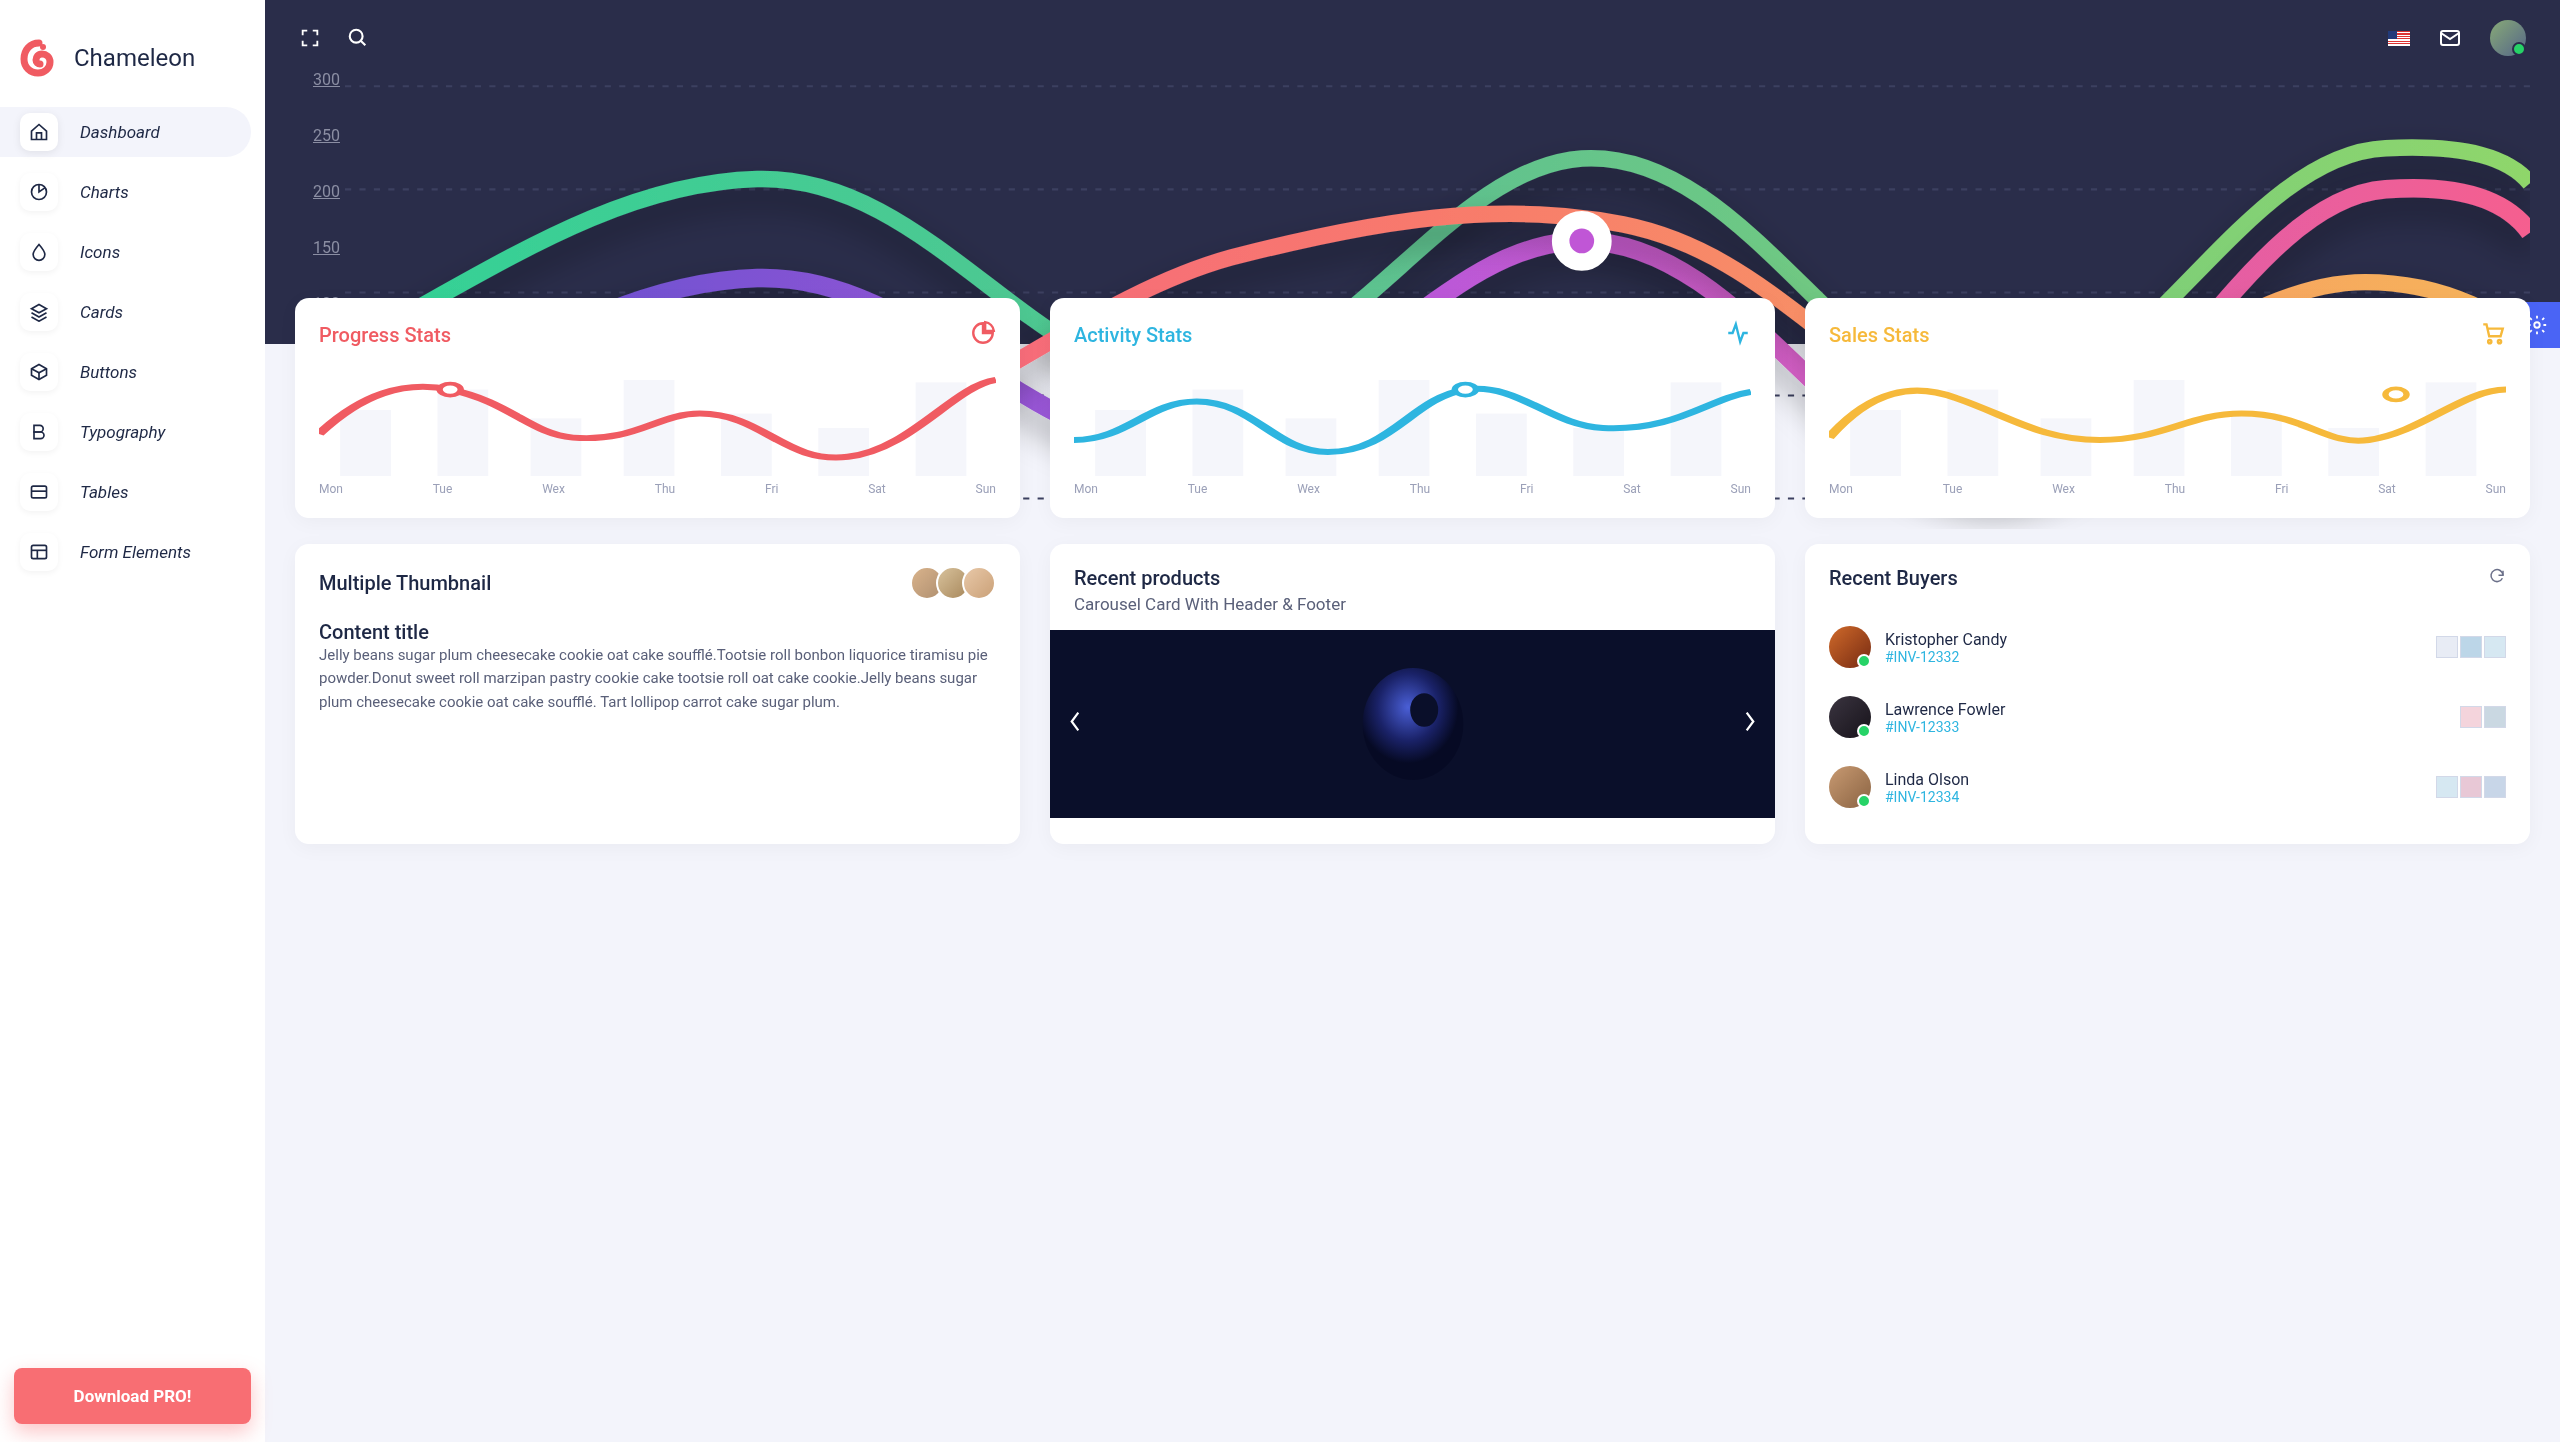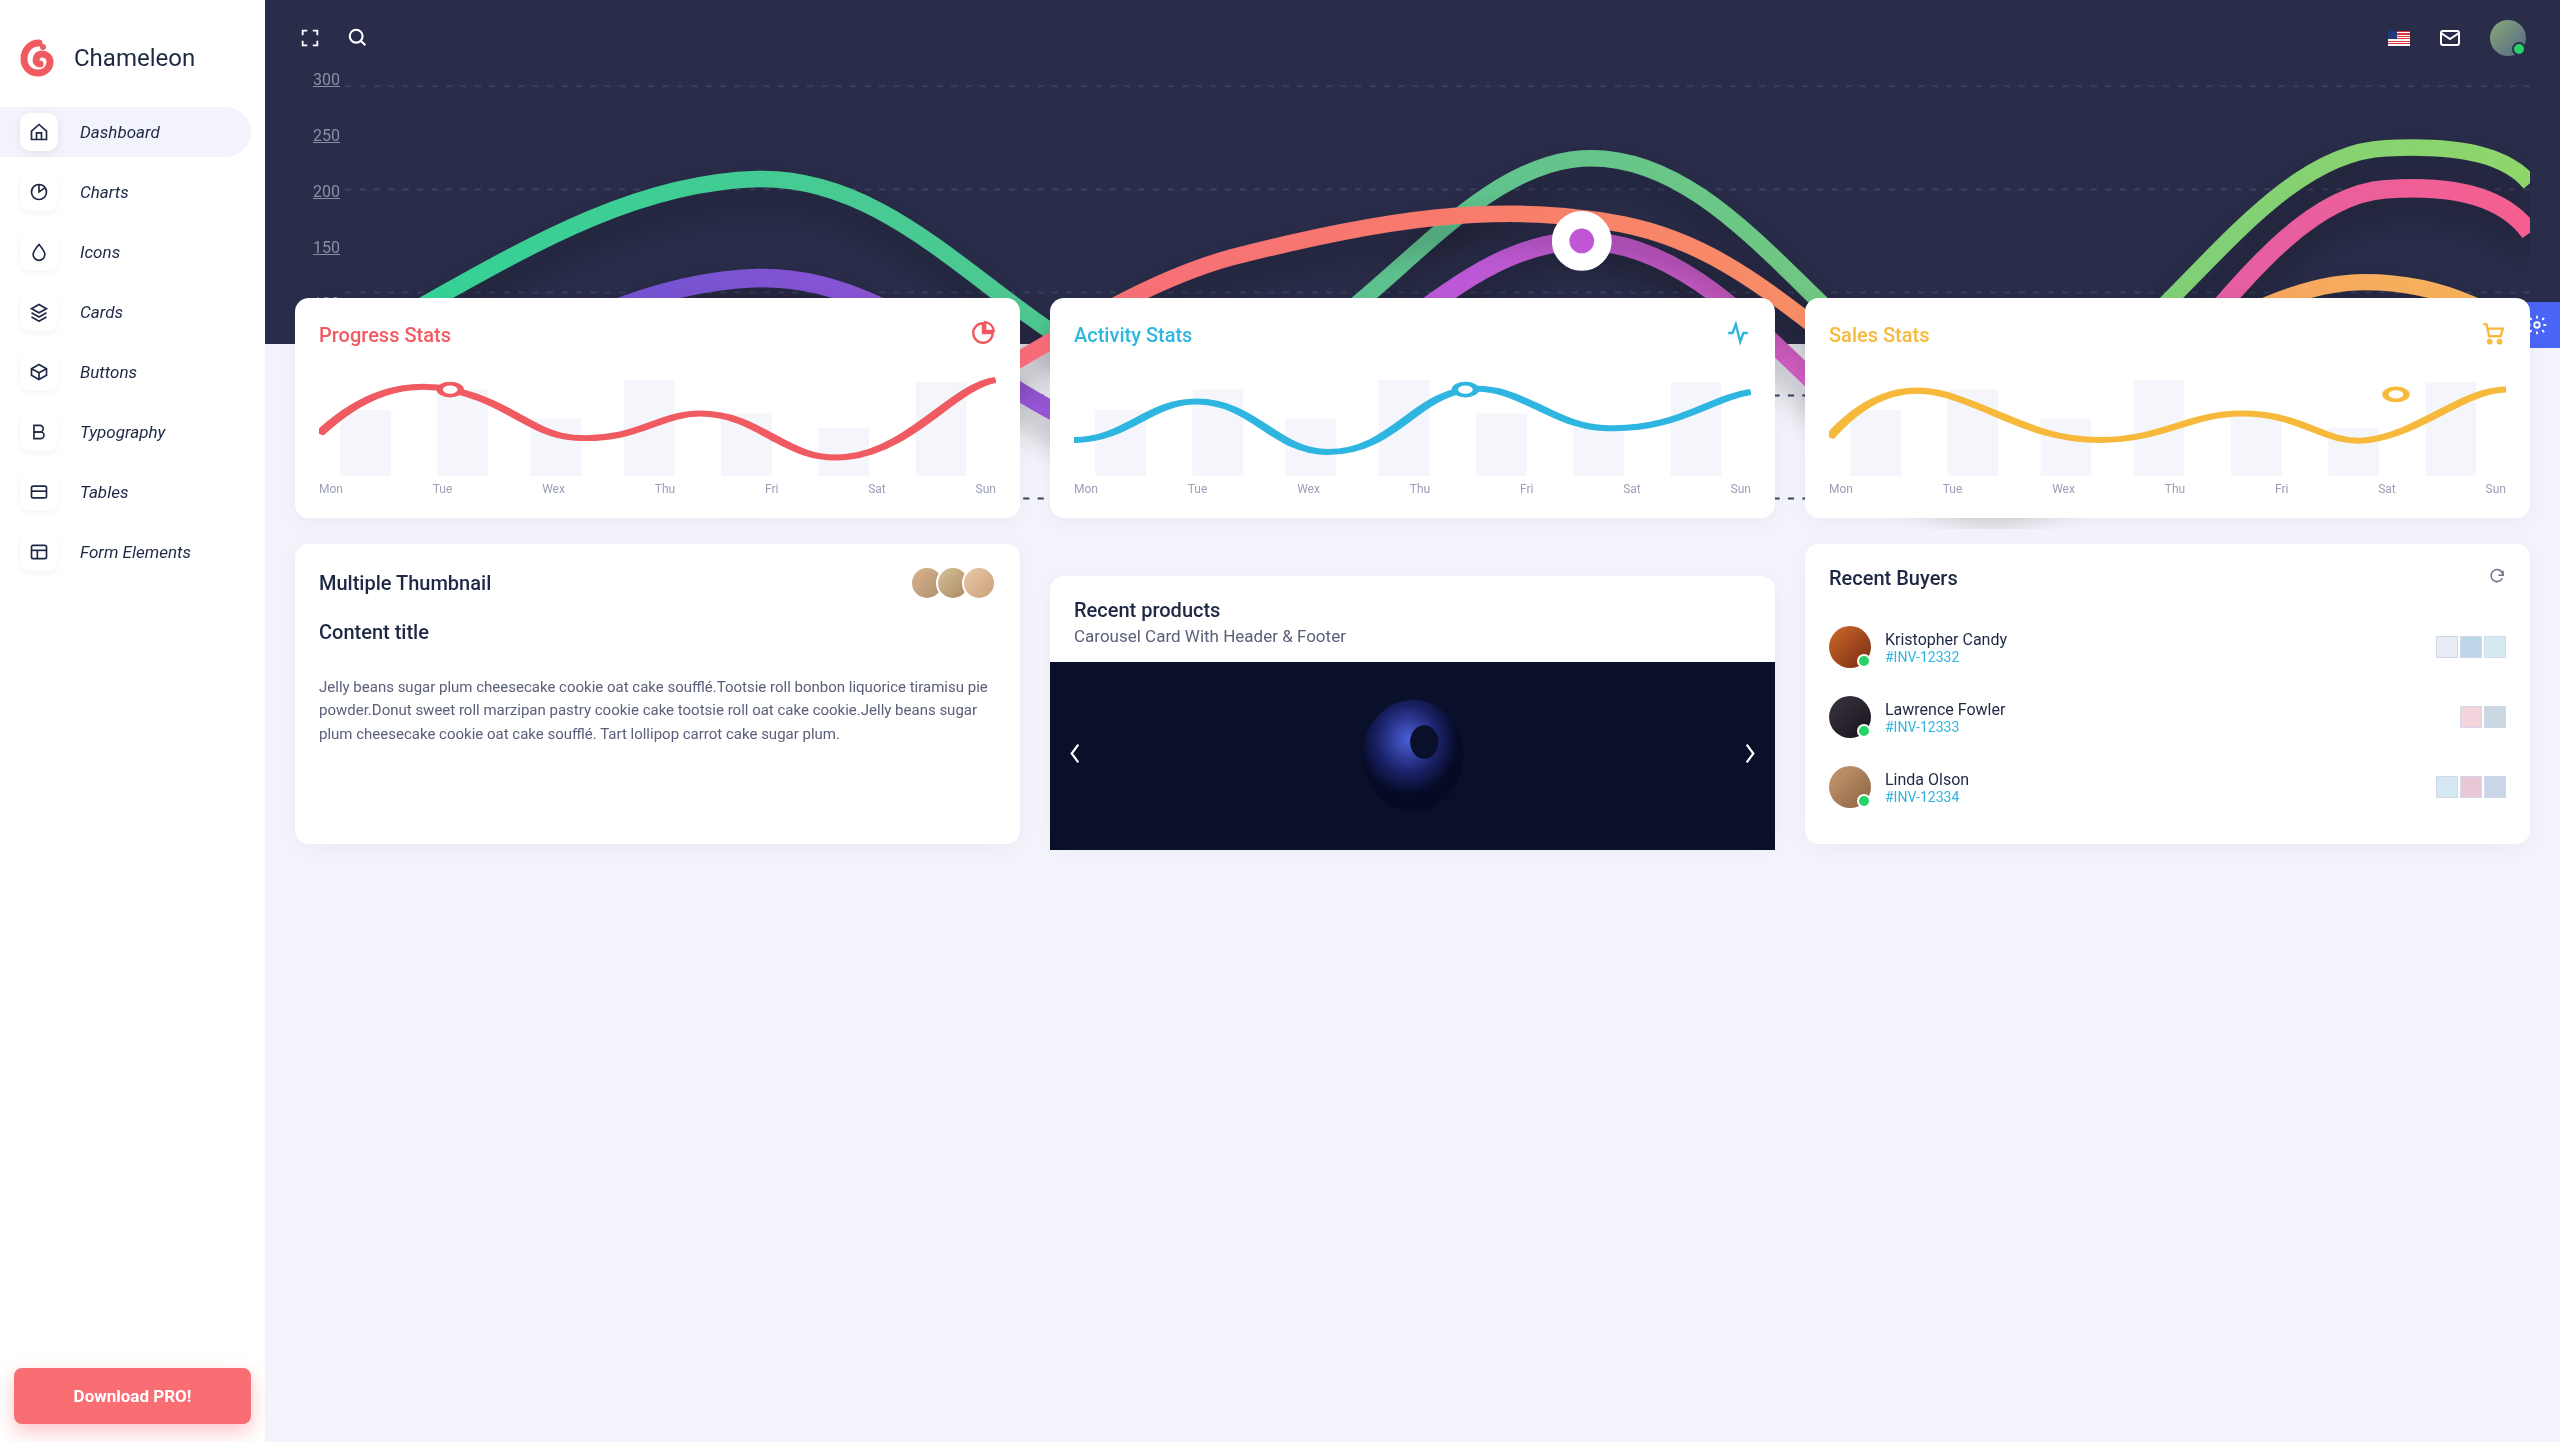--- a/index.html
+++ b/index.html
@@ -36,21 +36,21 @@
 .card-head { display: flex; align-items: center; justify-content: space-between; margin-bottom: 18px; }
 .card-title { font-size: 20px; font-weight: 500; }
 .card-title.red { color: #f05b62; }
 .card-title.blue { color: #2eb5e0; }
 .card-title.yellow { color: #f6b93b; }
 .mini-chart { height: 108px; position: relative; }
 .mini-chart svg { width: 100%; height: 100%; }
 .mini-chart-labels { display: flex; justify-content: space-between; color: #9ba0b8; font-size: 12px; margin-top: 6px; }
 .grid-row { display: grid; grid-template-columns: 1fr 1fr 1fr; gap: 30px; margin-top: 26px; }
 .multi-title { font-size: 20px; font-weight: 500; color: #1e2845; }
-.card h3 { font-size: 20px; font-weight: 500; color: #1e2845; margin-bottom: 32px; }
+.card h3 { font-size: 20px; font-weight: 500; color: #1e2845; margin-bottom: 0; }
 .content-text { color: #5a6079; line-height: 1.55; font-size: 15px; }
 .sub-title { color: #5a6079; font-size: 17px; margin-top: 4px; }
 .thumb-group { display: flex; }
 .thumb { width: 34px; height: 34px; border-radius: 50%; border: 2px solid #fff; margin-left: -8px; background: linear-gradient(135deg,#d9b38c,#b09070); }
 .thumb:first-child { margin-left: 0; }
 .head-row { display: flex; justify-content: space-between; align-items: center; margin-bottom: 20px; }
 .carousel { background: #0a0f2a; border-radius: 8px; height: 188px; position: relative; display:flex;align-items:center;justify-content:center; margin: 16px -24px -22px -24px; border-radius: 0; }
 .carousel-nav { position: absolute; top: 50%; transform: translateY(-50%); color: #fff; cursor: pointer; font-size: 20px; }
 .carousel-nav.left { left: 18px; }
 .carousel-nav.right { right: 18px; }
@@ -351,21 +351,21 @@
             <div class="thumb-group">
               <div class="thumb"></div>
               <div class="thumb" style="background:linear-gradient(135deg,#d8c29c,#a8885c);"></div>
               <div class="thumb" style="background:linear-gradient(135deg,#e8c8a8,#caa178);"></div>
             </div>
           </div>
           <h3>Content title</h3>
           <p class="content-text">Jelly beans sugar plum cheesecake cookie oat cake soufflé.Tootsie roll bonbon liquorice tiramisu pie powder.Donut sweet roll marzipan pastry cookie cake tootsie roll oat cake cookie.Jelly beans sugar plum cheesecake cookie oat cake soufflé. Tart lollipop carrot cake sugar plum.</p>
         </div>
 
-        <div class="card" style="padding-bottom:0;margin-top:32px;">
+        <div class="card" style="padding-bottom:0;">
           <div class="multi-title">Recent products</div>
           <div class="sub-title">Carousel Card With Header &amp; Footer</div>
           <div class="carousel">
             <svg width="140" height="140" viewBox="0 0 100 100">
                 <defs>
                   <radialGradient id="prod" cx="0.45" cy="0.35">
                     <stop offset="0" stop-color="#4a5fd6"></stop>
                     <stop offset="0.6" stop-color="#1a2268"></stop>
                     <stop offset="1" stop-color="#060a24"></stop>
                   </radialGradient>

